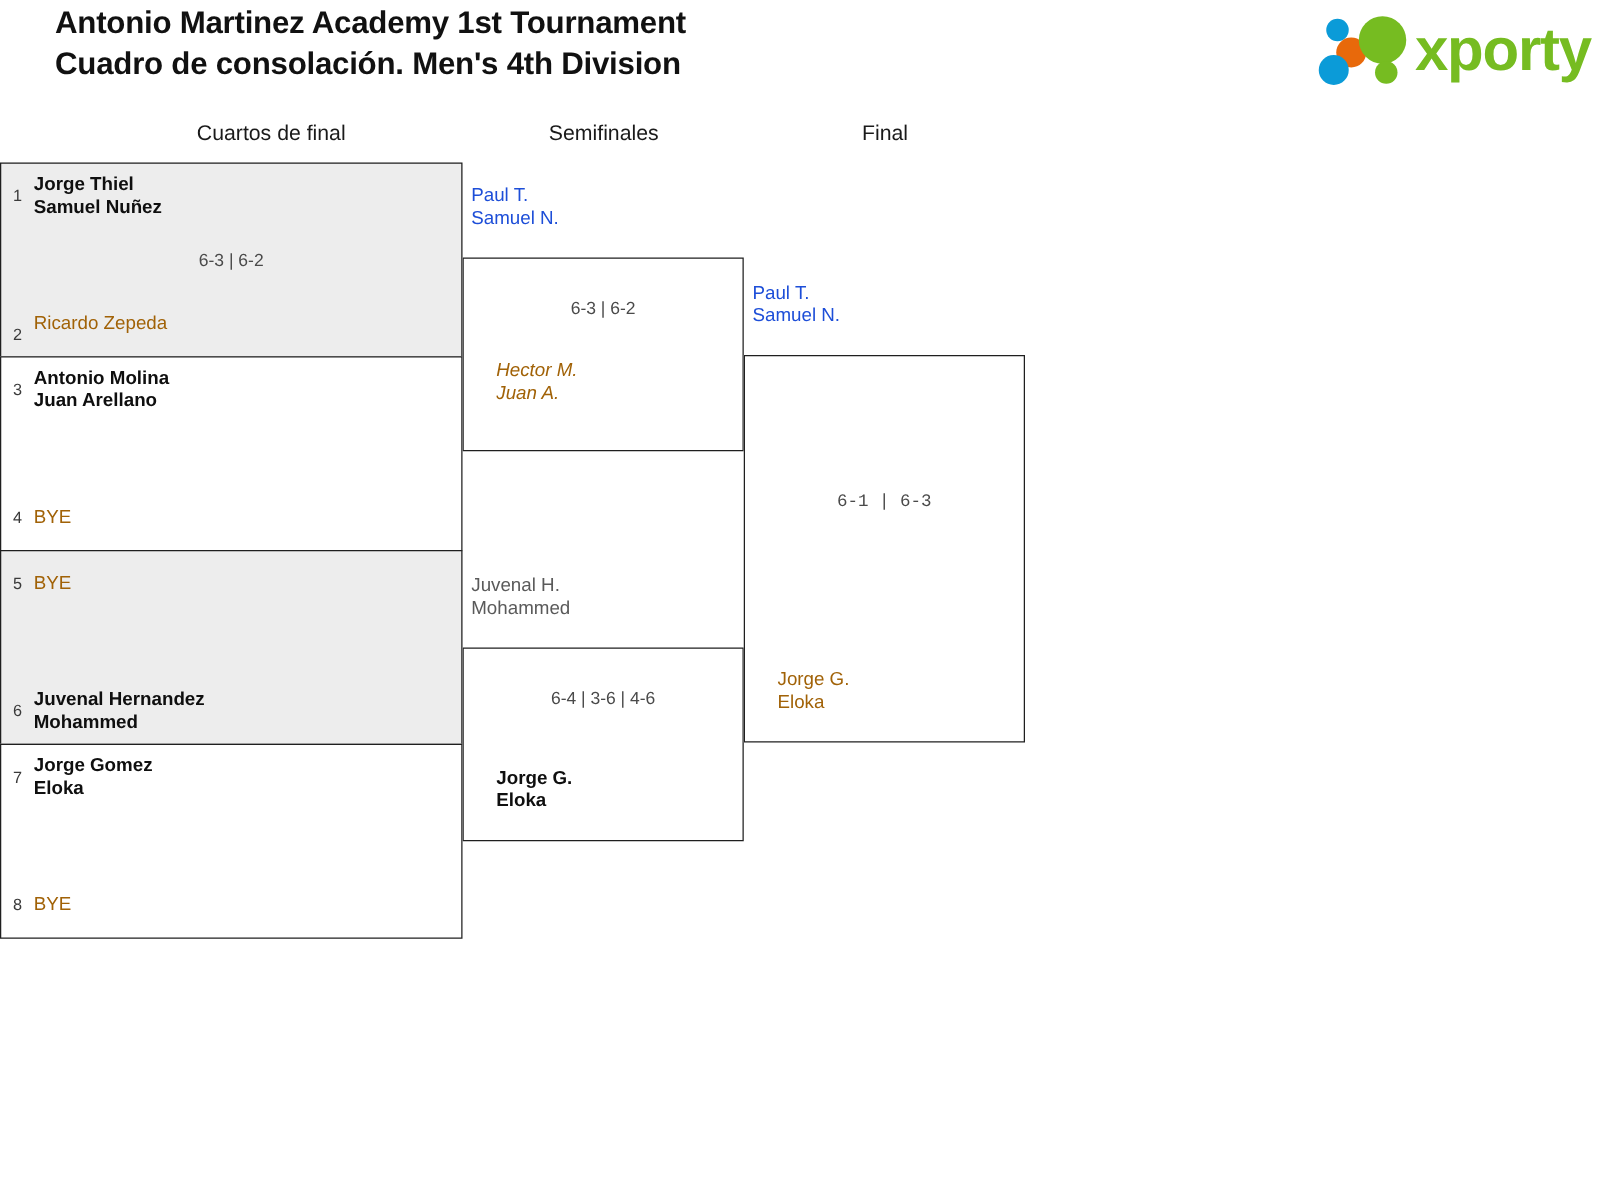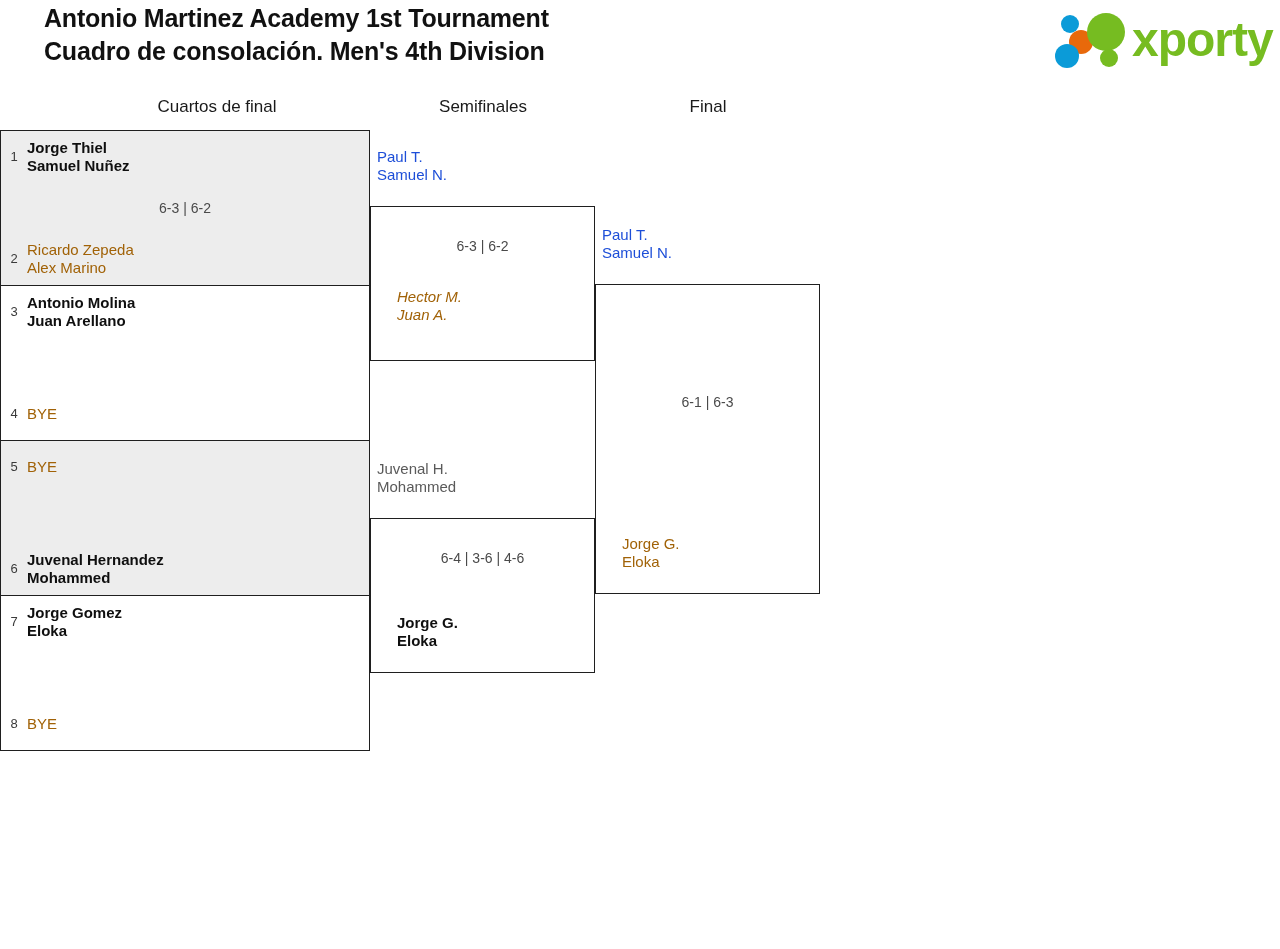--- a/index.html
+++ b/index.html
@@ -185,21 +185,20 @@
       <div class="names">
         <div class="name">Jorge Thiel</div>
         <div class="name">Samuel Nuñez</div>
       </div>
     </div>
     <div class="score" style="top:68px;">6-3 | 6-2</div>
     <div class="slot slot-bottom loser">
       <div class="seed">2</div>
       <div class="names">
         <div class="name">Ricardo Zepeda</div>
-        <div class="name">Alex Marino</div>
       </div>
     </div>
   </div>
 
   <div class="match" style="left:0px; top:285px; width:370px; height:156px;">
     <div class="slot slot-top winner">
       <div class="seed">3</div>
       <div class="names">
         <div class="name">Antonio Molina</div>
         <div class="name">Juan Arellano</div>
@@ -279,21 +278,21 @@
       </div>
     </div>
   </div>
 
   <div class="ext-slot winner" style="left:602px; top:226px;">
     <div class="name">Paul T.</div>
     <div class="name">Samuel N.</div>
   </div>
 
   <div class="match" style="left:595px; top:284px; width:225px; height:310px;">
-    <div class="score" style="top:108px;">6-1 | 6-3</div>
+    <div class="score" style="top:108px;font-family:Liberation Mono, monospace;">6-1 | 6-3</div>
     <div class="slot slot-bottom loser" style="bottom:22px;">
       <div class="seed empty">·</div>
       <div class="names" style="padding-left:0;">
         <div class="name">Jorge G.</div>
         <div class="name">Eloka</div>
       </div>
     </div>
   </div>
 
 </div>

